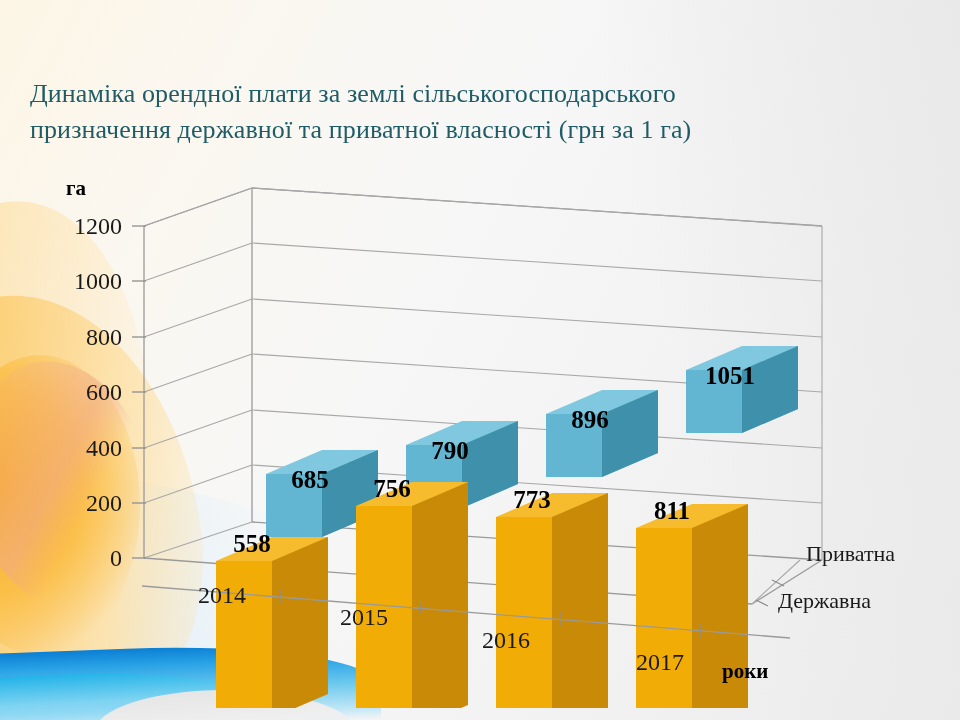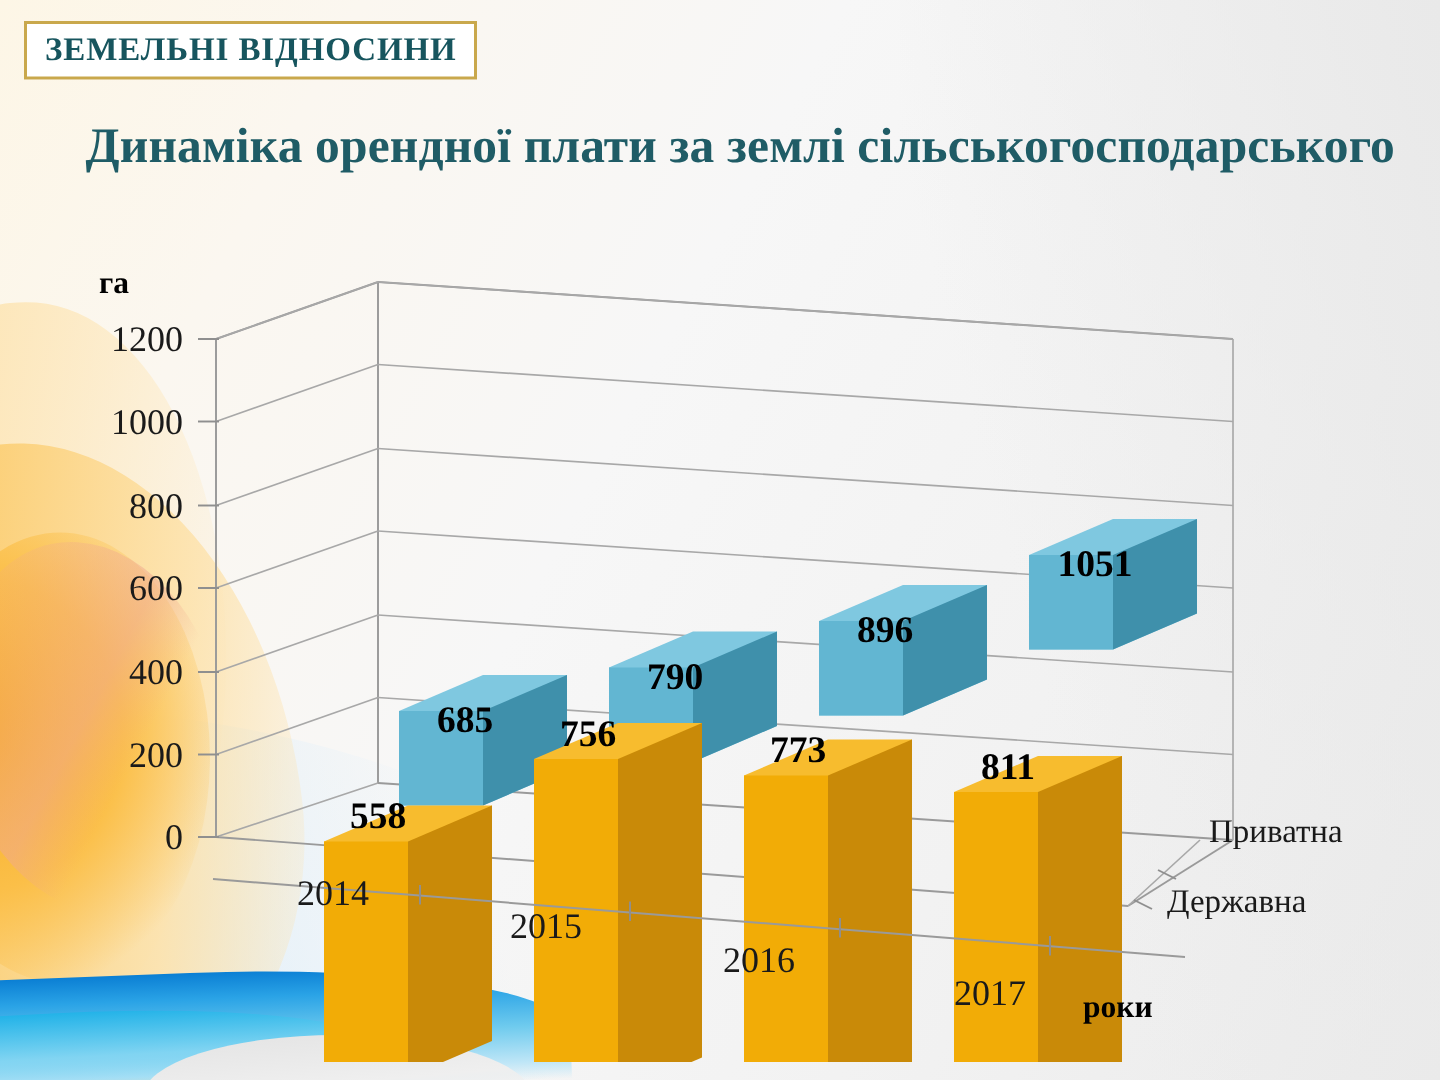--- a/index.html
+++ b/index.html
@@ -97,24 +97,24 @@
     letter-spacing: .6px;
     line-height: 1;
     white-space: nowrap;
   }
 
   
   #title {
     position: absolute;
     left: 30px; top: 76px;
     width: 900px;
-    text-align: right;
+    text-align: left;
     color: #1f5c66;
-    font-size: 33px;
-    font-weight: bold;
+    font-size: 26px;
+    font-weight: normal;
     line-height: 1.38;
     letter-spacing: .1px;
   }
 
   
   #chart { position: absolute; left: 0; top: 148px; width: 960px; height: 560px; }
   #chart svg { display: block; }
 
   .axis-label-text {
     font-family: "Liberation Serif", "DejaVu Serif", serif;
@@ -155,24 +155,24 @@
   <div class="deco deco-right-sheen"></div>
   <div class="deco deco-blue-pale"></div>
   <div class="deco deco-orange-2"></div>
   <div class="deco deco-orange-1"></div>
   <div class="deco deco-orange-3"></div>
   <div class="deco deco-peach-line"></div>
   <div class="deco deco-blue-band"></div>
   <div class="deco deco-blue-band2"></div>
   <div class="deco deco-grey-wave"></div>
 
-  <div id="badge">ЗЕМЕЛЬНІ ВІДНОСИНИ</div>
 
   <div id="title">
     <div>Динаміка  орендної плати за землі сільськогосподарського</div>
+    <div>призначення державної та приватної власності (грн за 1 га)</div>
   </div>
 
   <div id="chart">
   <svg width="960" height="560" viewBox="0 0 960 560">
 
     <g>
 
       <line class="wall-line" x1="144" y1="78" x2="144" y2="410"></line>
 
       <line class="wall-line" x1="252" y1="40" x2="252" y2="374"></line>

